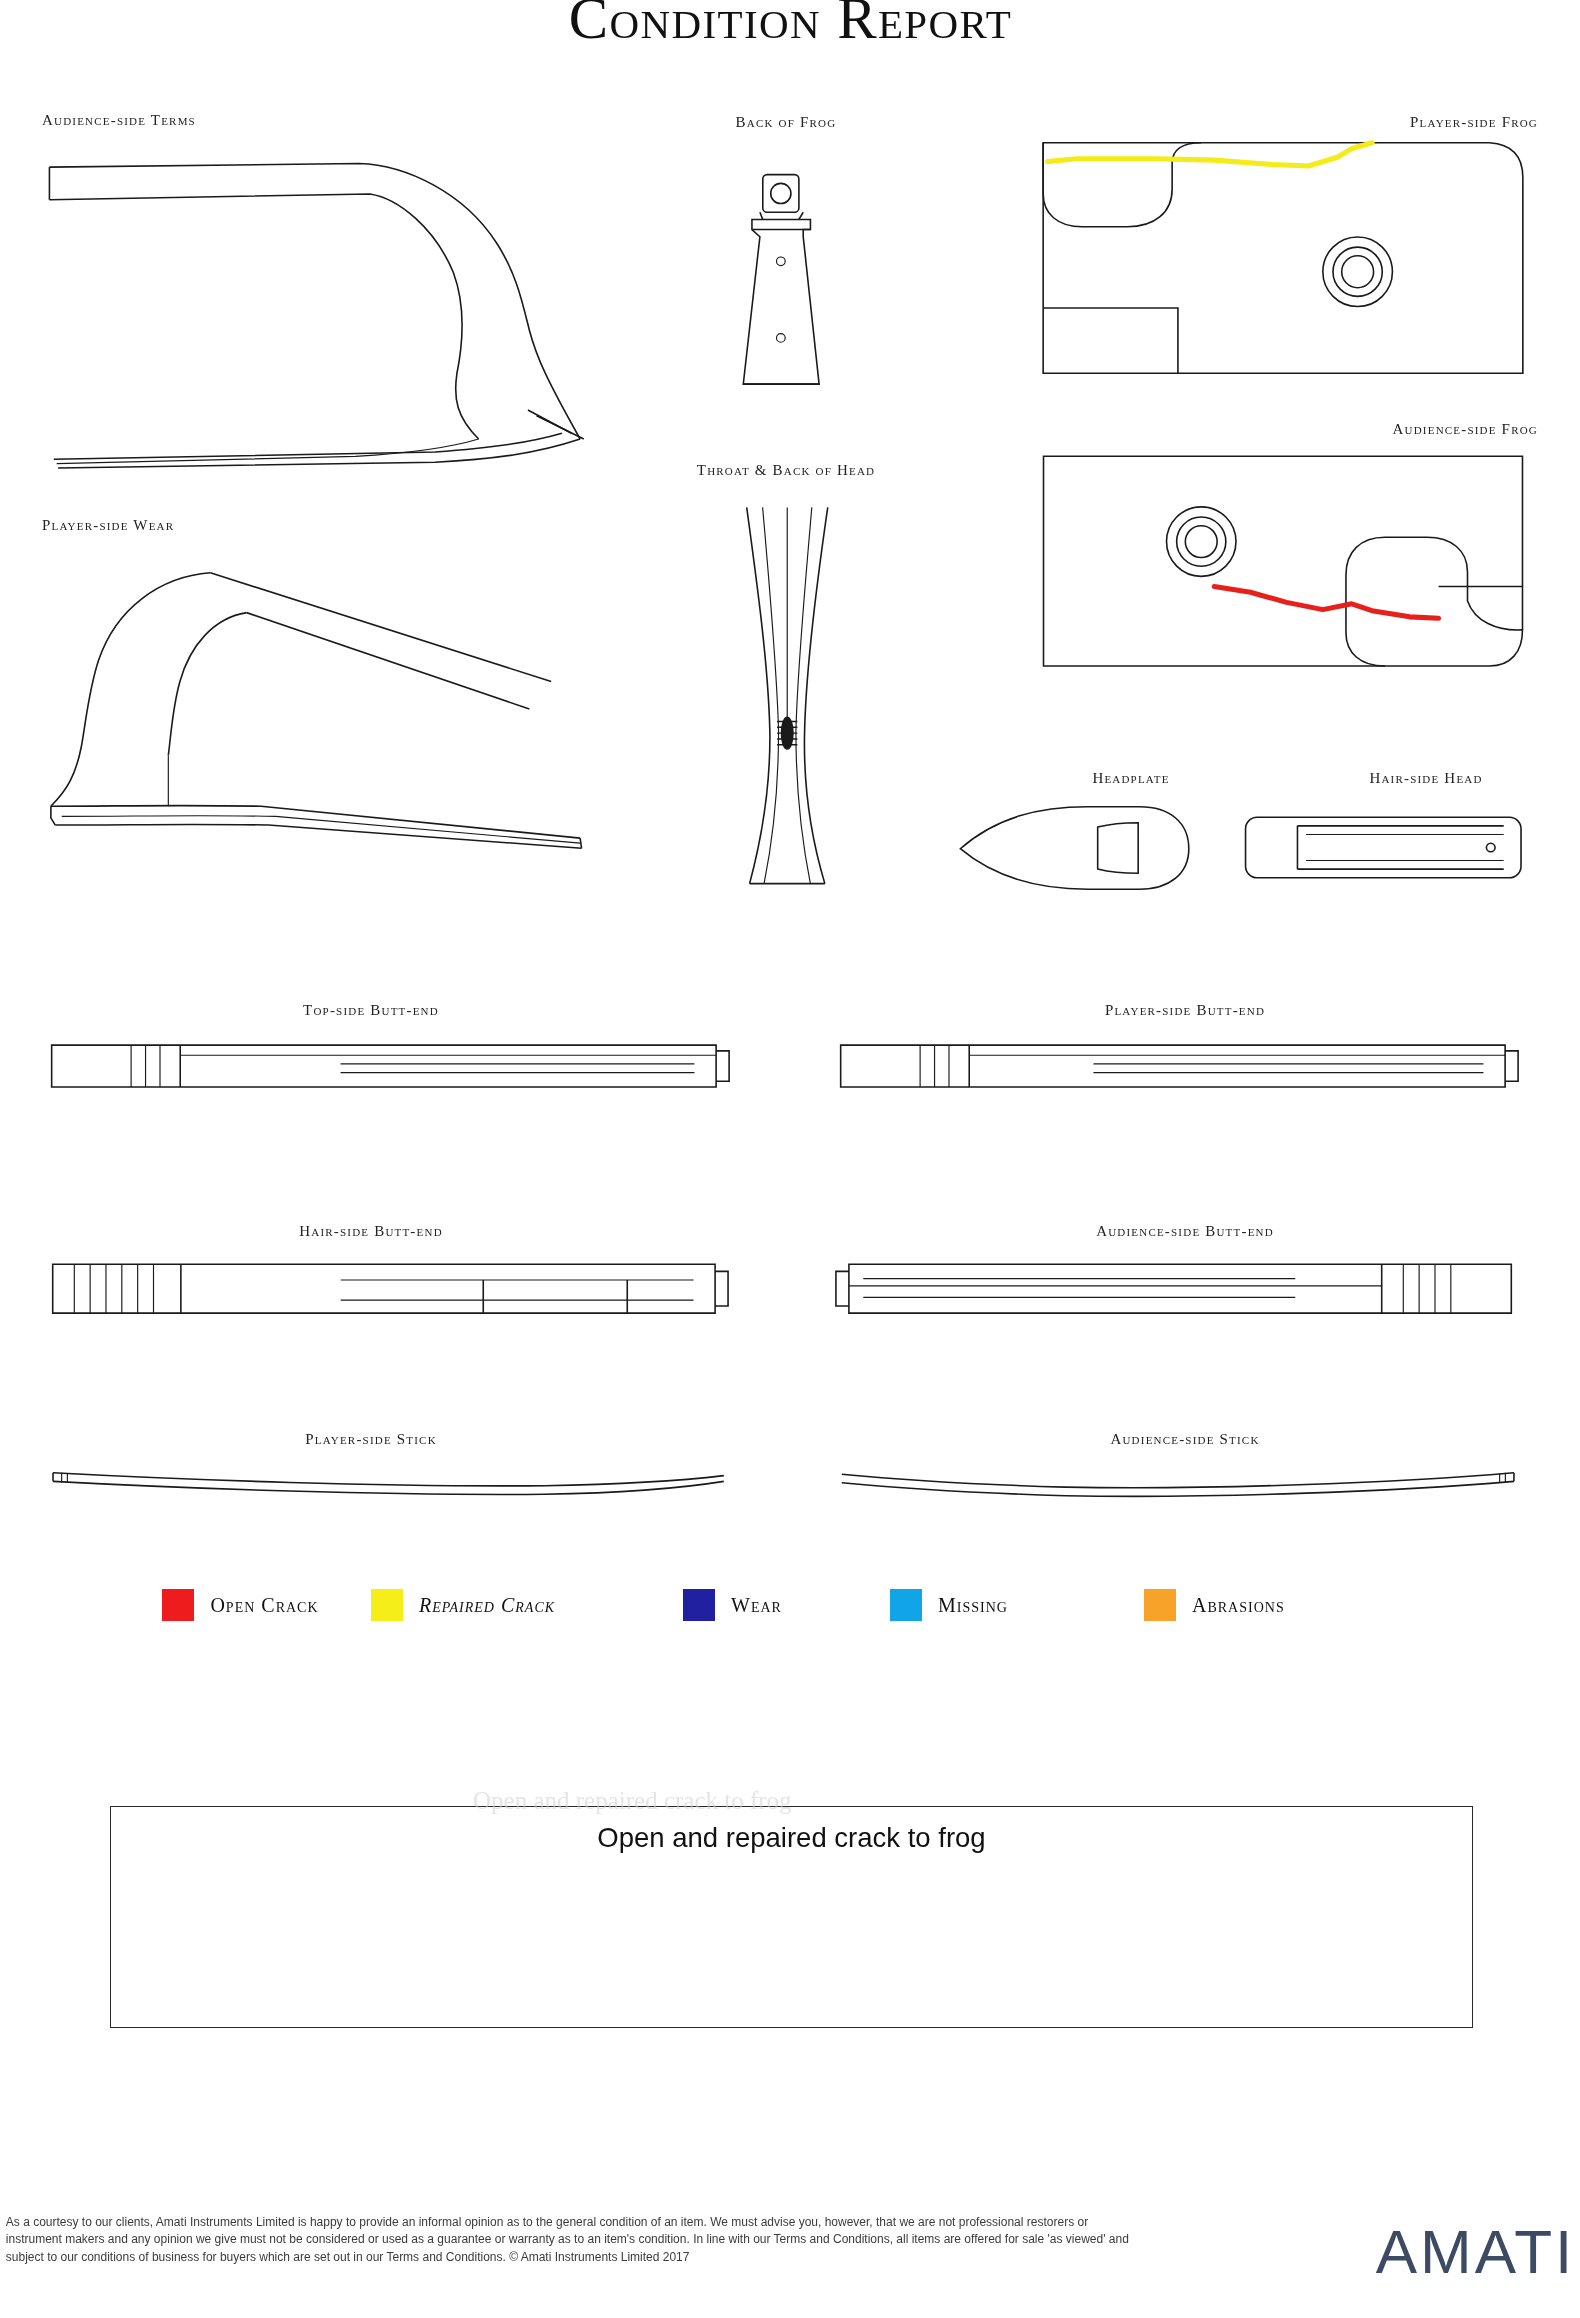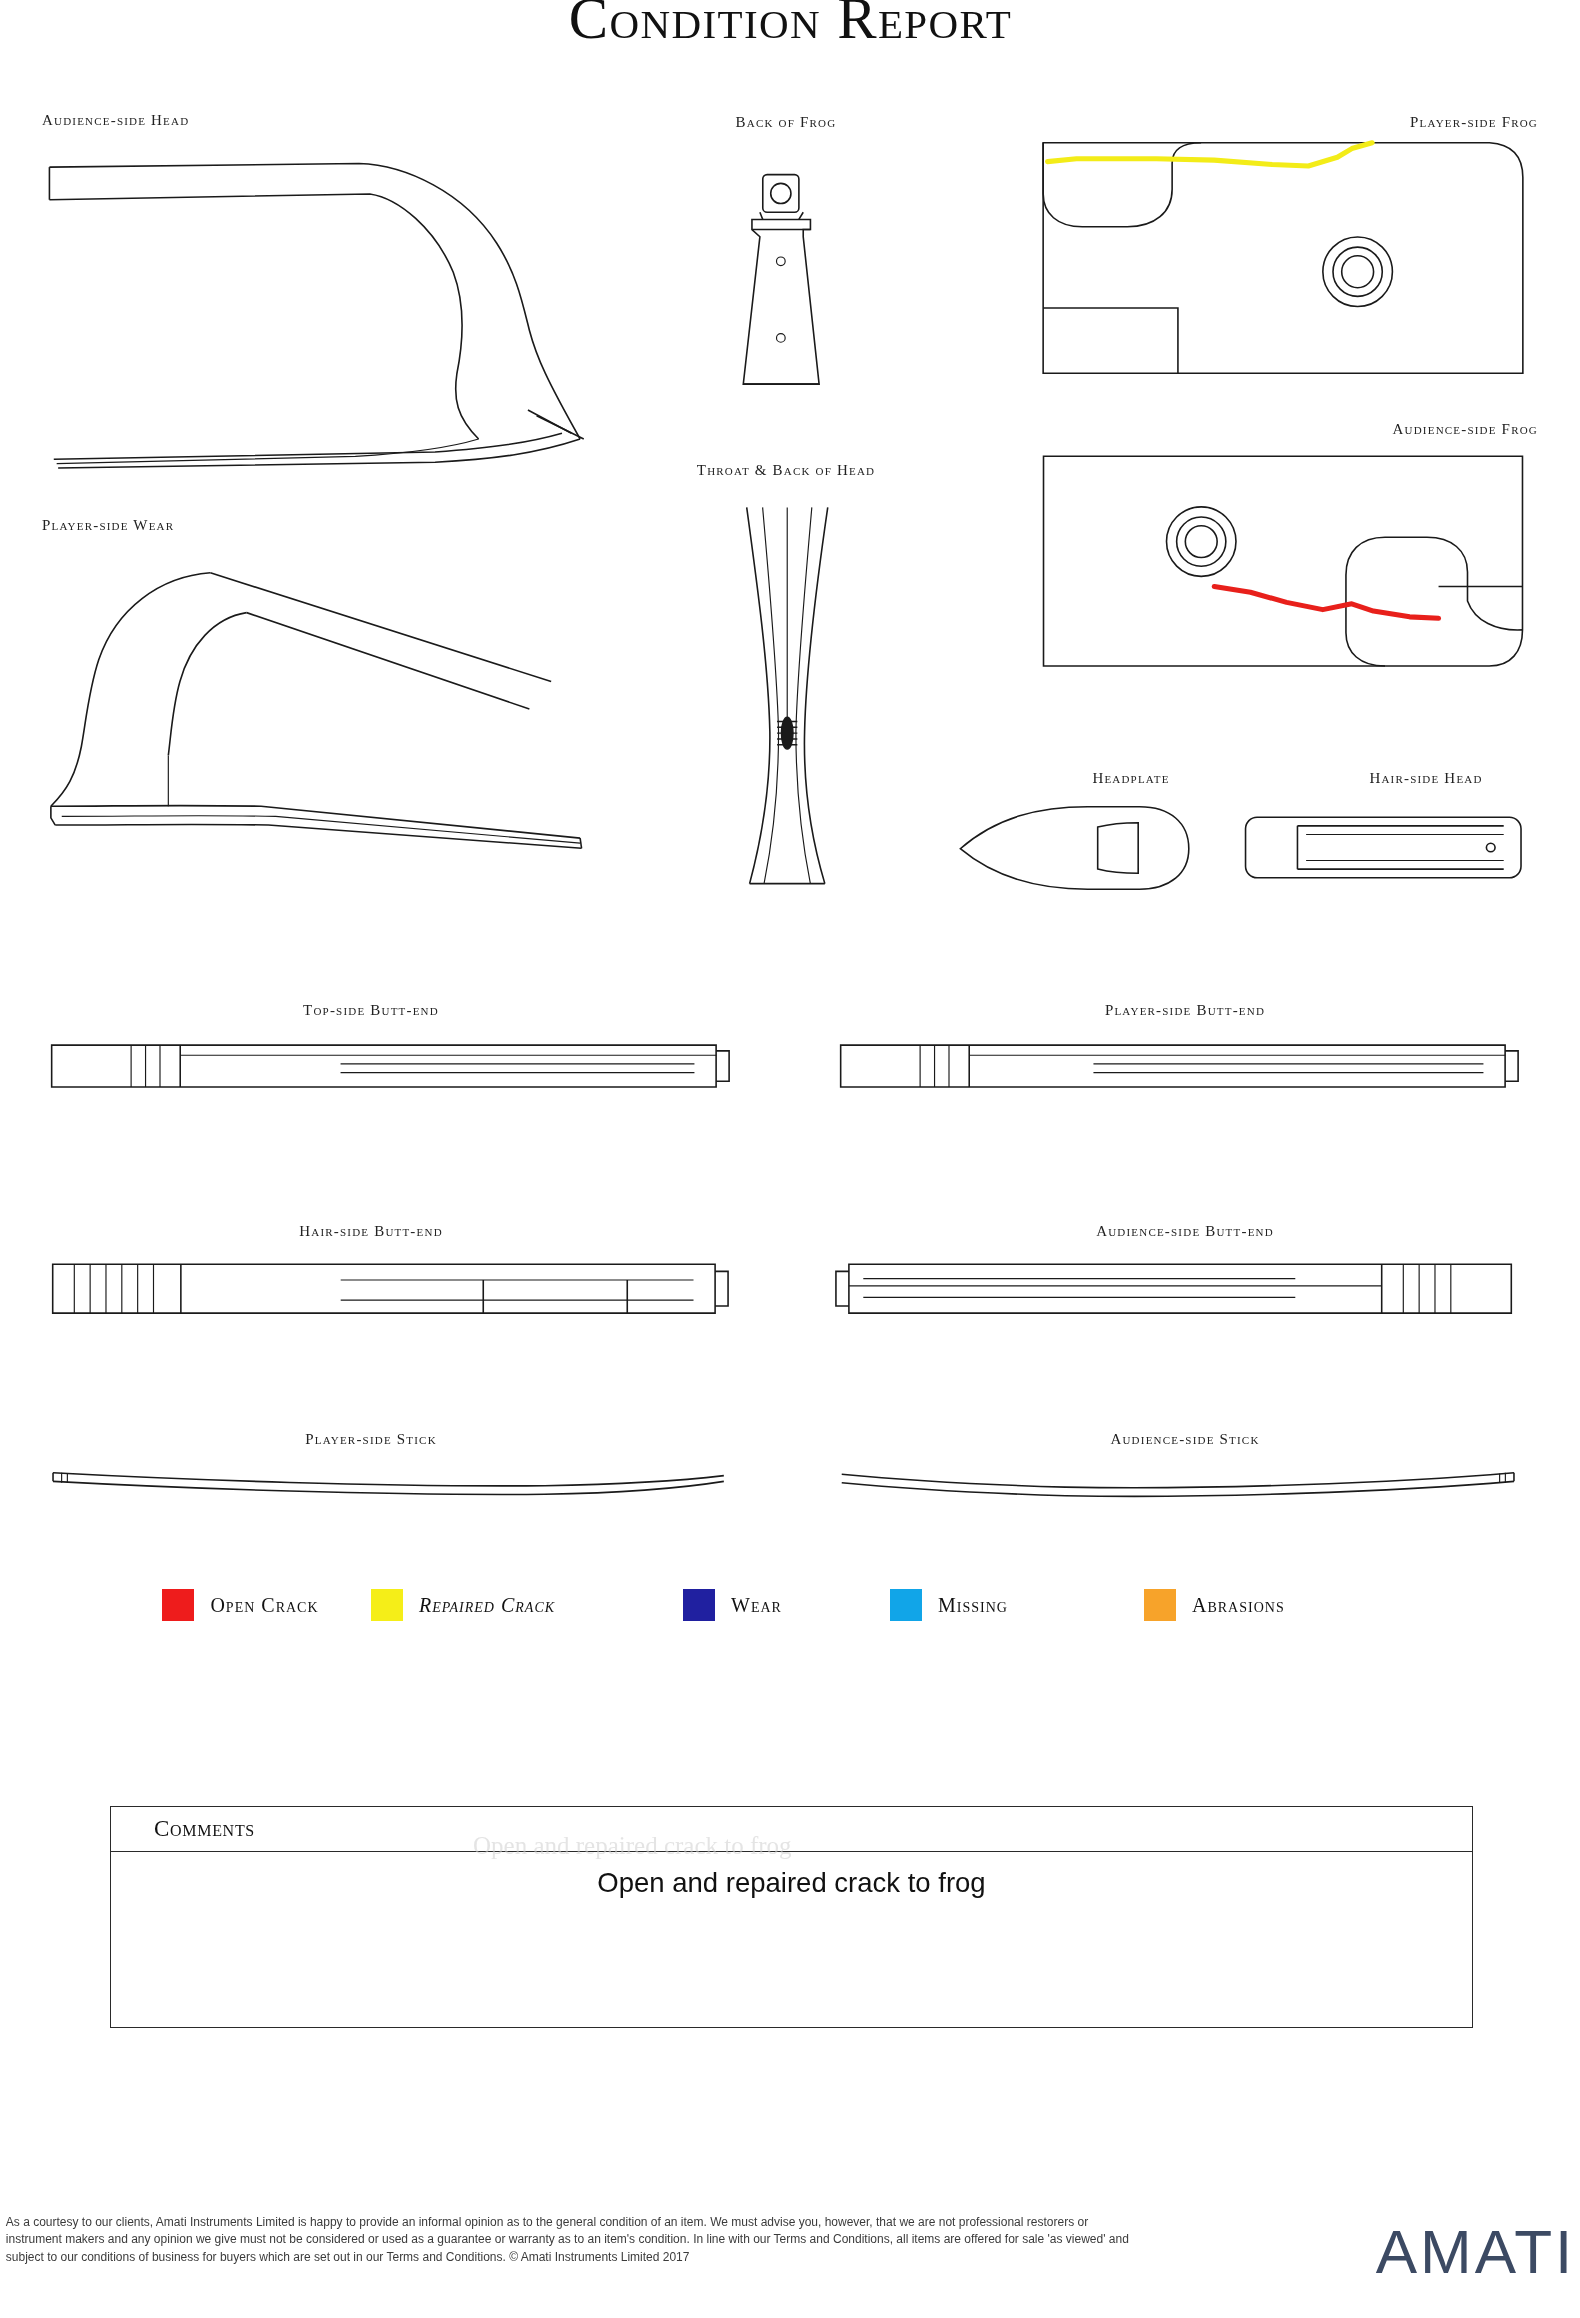--- a/index.html
+++ b/index.html
@@ -160,21 +160,21 @@
     font-weight: 300;
   }
 </style>
 </head>
 <body>
 
 <div class="page">
 
   <div class="title">Condition Report</div>
 
-  <div class="cap" style="left:42px; top:112px;">Audience-side Head</div>
+  <div class="cap" style="left:42px; top:112px;">Audience-side Terms</div>
   <div class="cap" style="left:42px; top:517px;">Player-side Wear</div>
   <div class="cap center" style="left:786px; top:114px;">Back of Frog</div>
   <div class="cap center" style="left:786px; top:462px;">Throat &amp; Back of Head</div>
   <div class="cap right" style="left:1538px; top:114px;">Player-side Frog</div>
   <div class="cap right" style="left:1538px; top:421px;">Audience-side Frog</div>
   <div class="cap center" style="left:1131px; top:770px;">Headplate</div>
   <div class="cap center" style="left:1426px; top:770px;">Hair-side Head</div>
 
   <div class="cap center" style="left:371px; top:1002px;">Top-side Butt-end</div>
   <div class="cap center" style="left:1185px; top:1002px;">Player-side Butt-end</div>
@@ -366,23 +366,20 @@
         <span class="legend-label">Missing</span>
       </div>
       <div class="legend-item">
         <span class="swatch" style="background:#f7a32a"></span>
         <span class="legend-label">Abrasions</span>
       </div>
     </div>
   </div>
 
   <div class="comments">
-    <div class="comments-head">
-      <div class="comments-title">Comments</div>
-    </div>
     <div class="comments-body">
       <div class="ghost-text">Open and repaired crack to frog</div>
       <div class="comments-text">Open and repaired crack to frog</div>
     </div>
   </div>
 
   <div class="footer-text">As a courtesy to our clients, Amati Instruments Limited is happy to provide an informal opinion as to the general condition of an item. We must advise you, however, that we are not professional restorers or instrument makers and any opinion we give must not be considered or used as a guarantee or warranty as to an item's condition. In line with our Terms and Conditions, all items are offered for sale 'as viewed' and subject to our conditions of business for buyers which are set out in our Terms and Conditions. © Amati Instruments Limited 2017</div>
   <div class="brand">AMATI</div>
 
 </div>

